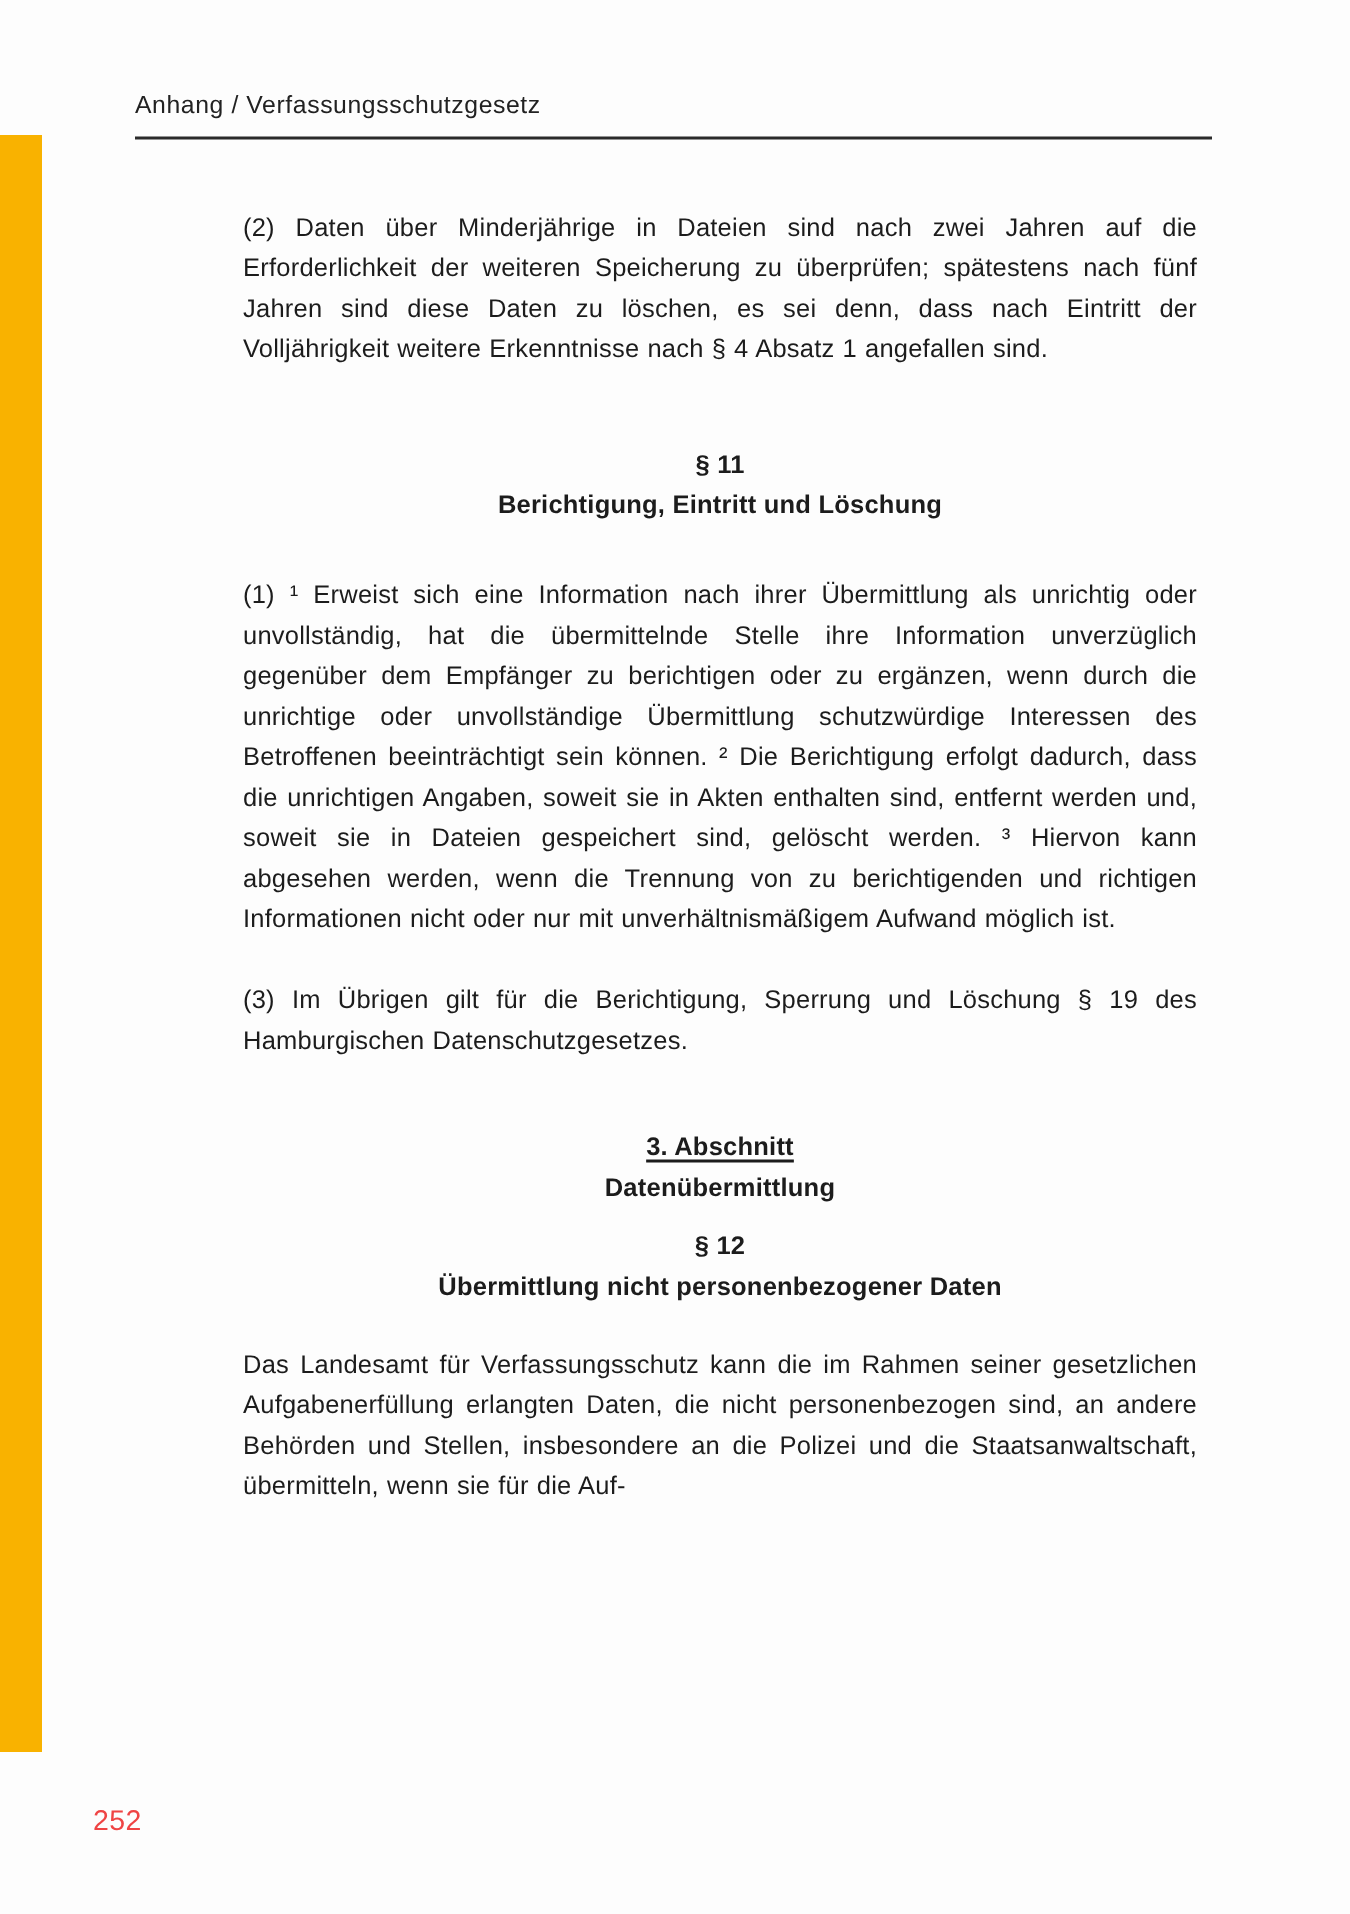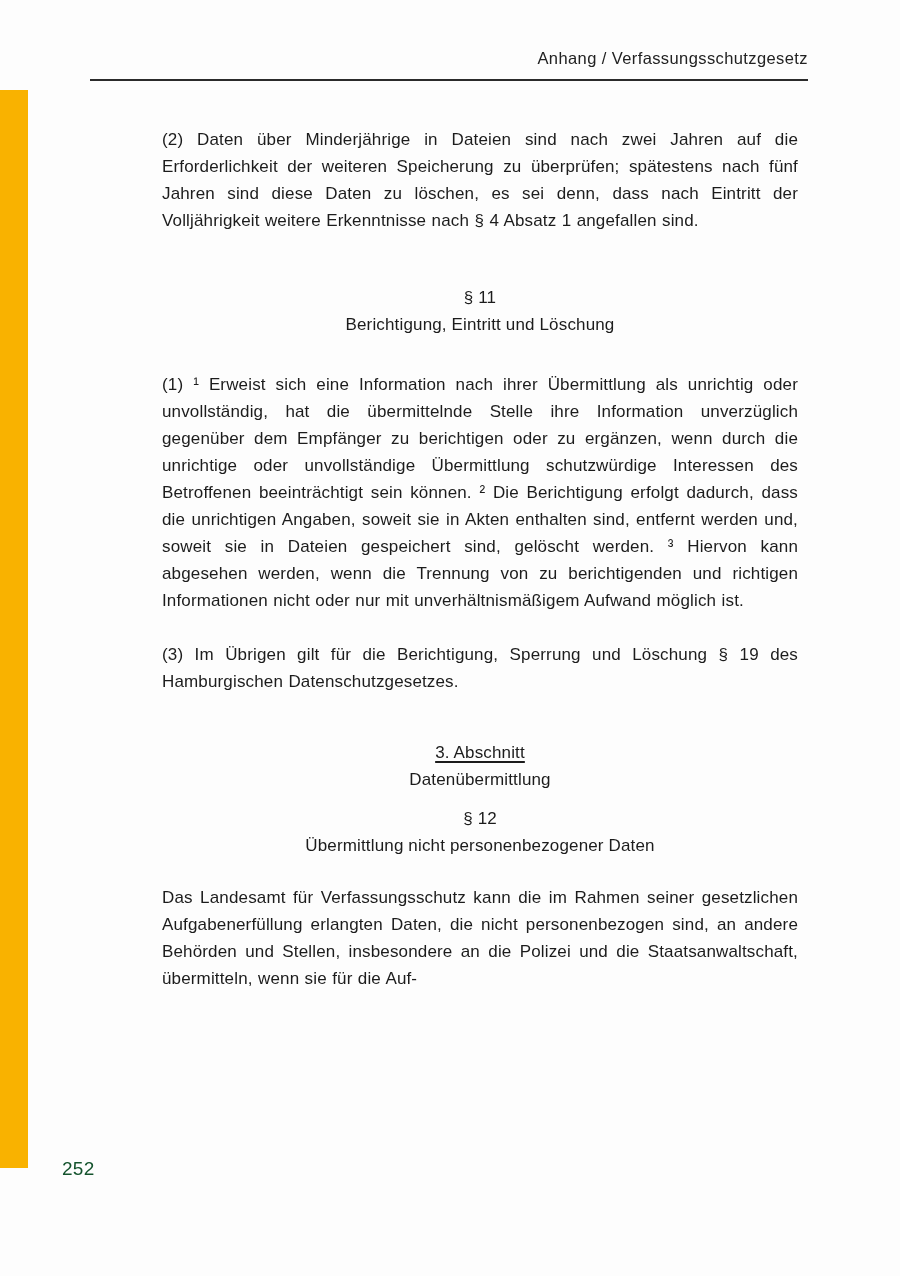--- a/index.html
+++ b/index.html
@@ -20,22 +20,21 @@
   .accent-bar {
     position: absolute;
     left: 0;
     top: 90px;
     width: 28px;
     height: 1078px;
     background: #f9b200;
   }
   .running-header {
     margin: 0 92px 0 90px;
-    padding-top: 48px;
-    text-align: right;
+    padding-top: 60px;
   }
   .running-title {
     font-size: 16.5px;
     letter-spacing: 0.4px;
     color: #222;
     line-height: 20px;
   }
   .header-rule {
     border-bottom: 2px solid #2b2b2b;
     margin-top: 11px;
@@ -52,41 +51,41 @@
     margin: 10px;
     color: #1c1c1c;
   }
   .para-first   { margin-top: 45px; }
   .para-s11-1   { margin-top: 33px; }
   .para-s11-2   { margin-top: 27px; }
   .para-s11-3   { margin-top: 27px; }
   .para-s12-1   { margin-top: 25px; }
   .heading-block {
     text-align: center;
-    font-weight: 400;
+    font-weight: 700;
     font-size: 17px;
     line-height: 27px;
     letter-spacing: 0.15px;
   }
   .hb-s11       { margin-top: 50px; }
   .hb-abschnitt { margin-top: 44px; }
   .hb-s12       { margin-top: 12px; }
   .heading-line { display: block; }
   .underlined {
     text-decoration: underline;
     text-decoration-thickness: 1.5px;
     text-underline-offset: 3px;
   }
   .page-number {
     position: absolute;
     left: 62px;
-    top: 1158px;
+    top: 1204px;
     font-size: 19px;
     letter-spacing: 0.3px;
-    color: #14532d;
+    color: #ef4444;
   }
 </style>
 </head>
 <body>
 
 <div class="accent-bar" style="background: rgb(249, 178, 0);"></div>
 
 <header class="running-header">
   <div class="running-title">Anhang / Verfassungsschutzgesetz</div>
   <div class="header-rule"></div>

